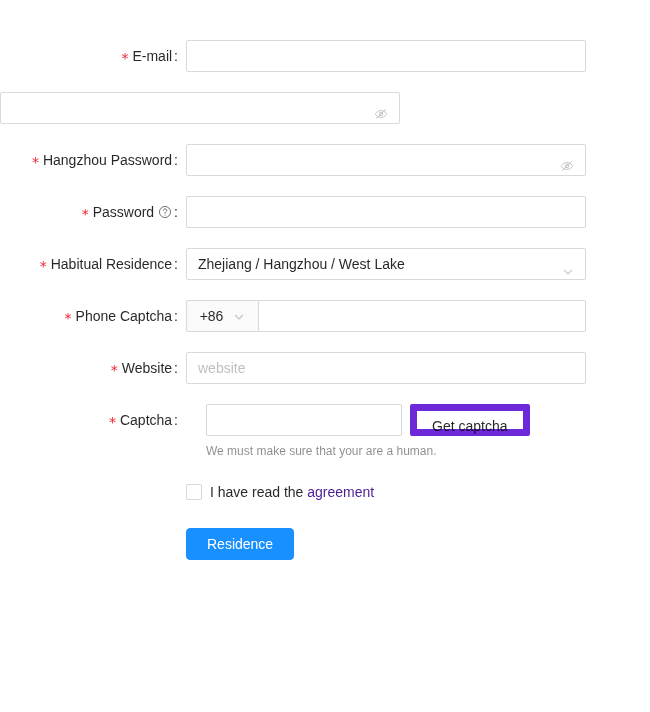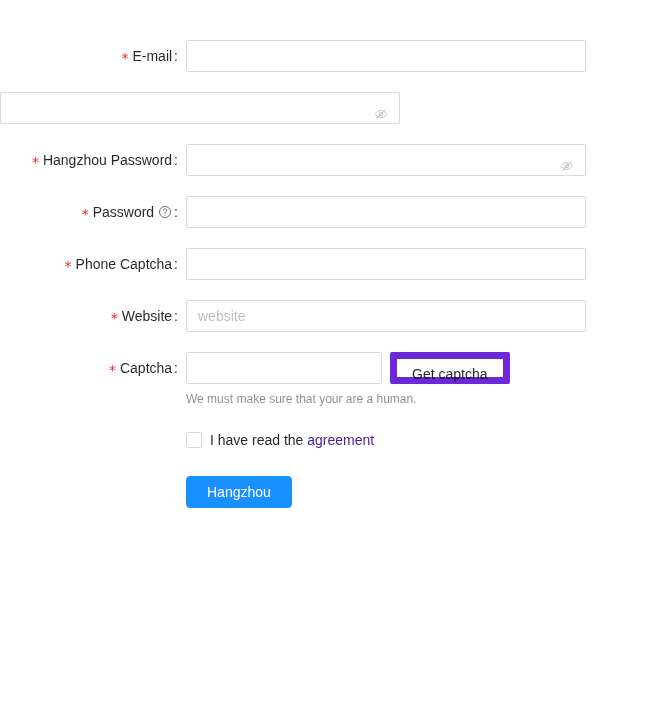--- a/index.html
+++ b/index.html
@@ -21,21 +21,21 @@
     padding-top: 40px;
     box-sizing: border-box;
   }
 
   
   .row {
     display: flex;
     align-items: flex-start;
     margin-bottom: 20px;
   }
-  .row.tight { margin-bottom: 4px; }
+  .row.tight { margin-bottom: 4px; gap: 20px; }
 
   .label-col {
     width: 186px;
     flex: 0 0 186px;
     text-align: right;
     padding-right: 8px;
     box-sizing: border-box;
     height: 32px;
     line-height: 32px;
     font-size: 14px;
@@ -267,27 +267,50 @@
             <circle cx="12.05" cy="17" r="0.9" fill="rgba(0,0,0,0.6)" stroke="none"></circle>
           </svg></span><span class="colon">:</span>
     </div>
     <div class="field-col">
       <div class="input">
         <span class="grow val"></span>
       </div>
     </div>
   </div>
 
+  <div class="row">
+    <div class="label-col">
+      <span class="req">*</span><span>Habitual Residence</span><span class="colon">:</span>
+    </div>
+    <div class="field-col">
+      <div class="input select">
+        <span class="grow val">Zhejiang / Hangzhou / West Lake</span>
+        <span class="chevron">
+          <svg viewBox="0 0 24 24" width="12" height="12" fill="none" stroke="rgba(0,0,0,0.6)" stroke-width="2.2" stroke-linecap="round" stroke-linejoin="round">
+              <polyline points="5,8.5 12,16 19,8.5"></polyline>
+            </svg>
+        </span>
+      </div>
+    </div>
+  </div>
 
   <div class="row">
     <div class="label-col">
       <span class="req">*</span><span>Phone Captcha</span><span class="colon">:</span>
     </div>
     <div class="field-col">
       <div class="input-group">
+        <div class="addon">
+          <span class="code">+86</span>
+          <span class="chevron">
+            <svg viewBox="0 0 24 24" width="12" height="12" fill="none" stroke="rgba(0,0,0,0.6)" stroke-width="2.2" stroke-linecap="round" stroke-linejoin="round">
+                <polyline points="5,8.5 12,16 19,8.5"></polyline>
+              </svg>
+          </span>
+        </div>
         <div class="input">
           <span class="grow val"></span>
         </div>
       </div>
     </div>
   </div>
 
   <div class="row">
     <div class="label-col">
       <span class="req">*</span><span>Website</span><span class="colon">:</span>
@@ -323,17 +346,17 @@
           <span>I have read the</span>
           <a class="link">agreement</a>
         </span>
       </div>
     </div>
   </div>
 
   <div class="row" style="margin-top:12px;">
     <div class="label-col"></div>
     <div class="field-col">
-      <button class="btn-primary">Hangzhou</button>
+      <button class="btn-primary">Residence</button>
     </div>
   </div>
 
 </div>
 
 </body></html>

